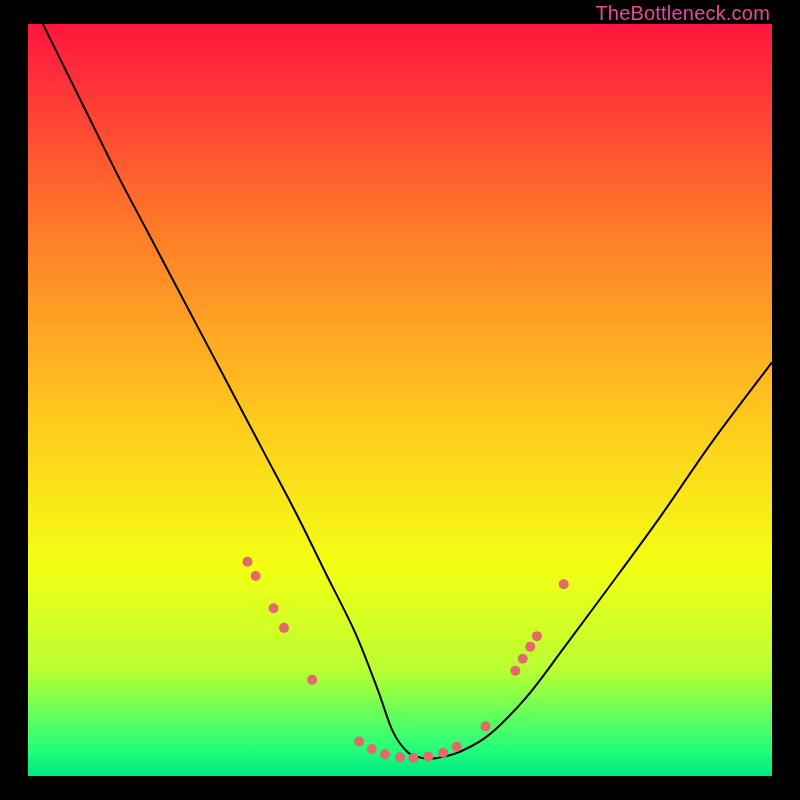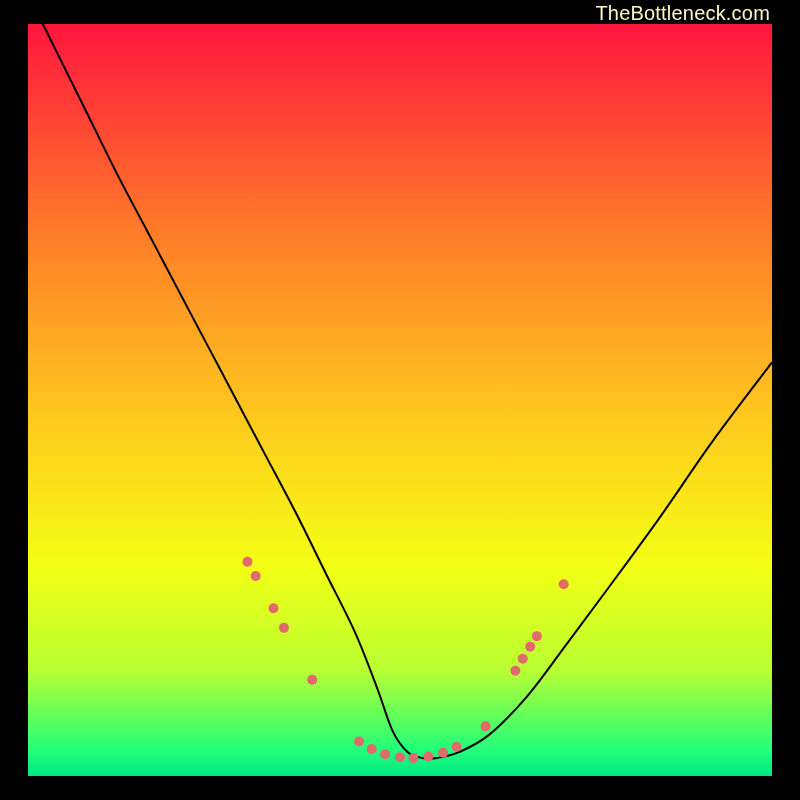--- a/index.html
+++ b/index.html
@@ -23,21 +23,21 @@
     left: 0;
     top: 0;
     width: 744px;
     height: 752px;
   }
   .watermark {
     position: absolute;
     top: 2px;
     right: 30px;
     font: 20px Arial, Helvetica, sans-serif;
-    color: #fef9c3;
+    color: #ec4899;
     letter-spacing: 0.2px;
     user-select: none;
   }
 </style>
 </head>
 <body>
 
 <div class="frame">
   <svg class="plot" viewBox="0 0 744 752" preserveAspectRatio="none">
     <defs>

